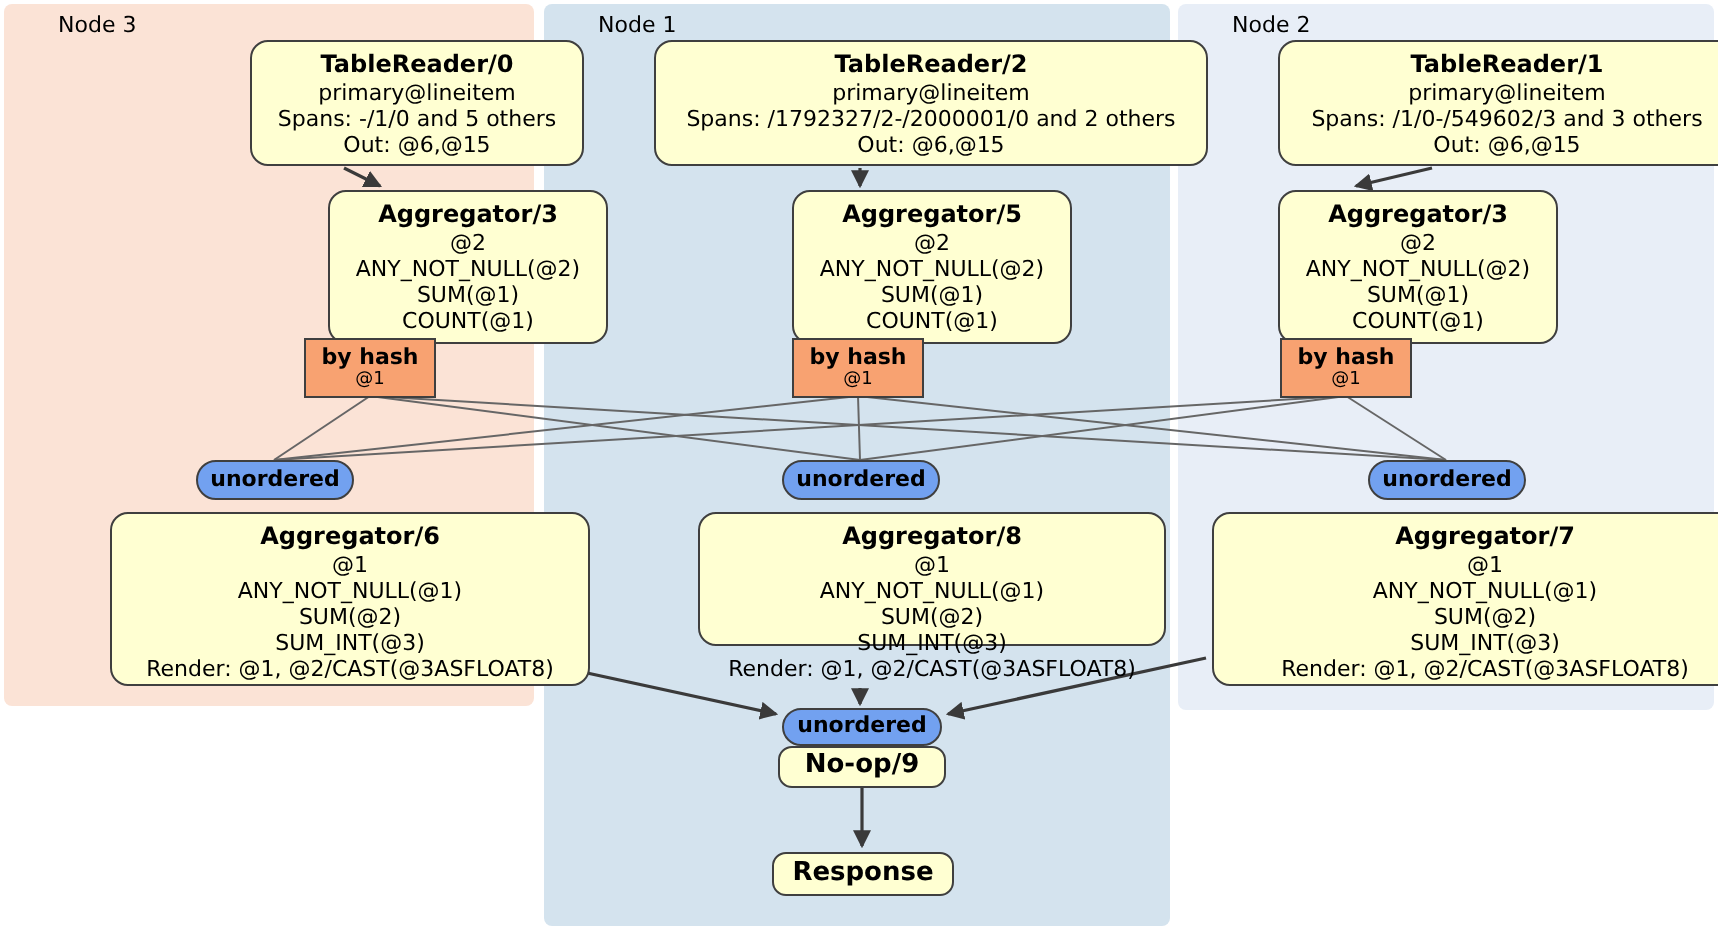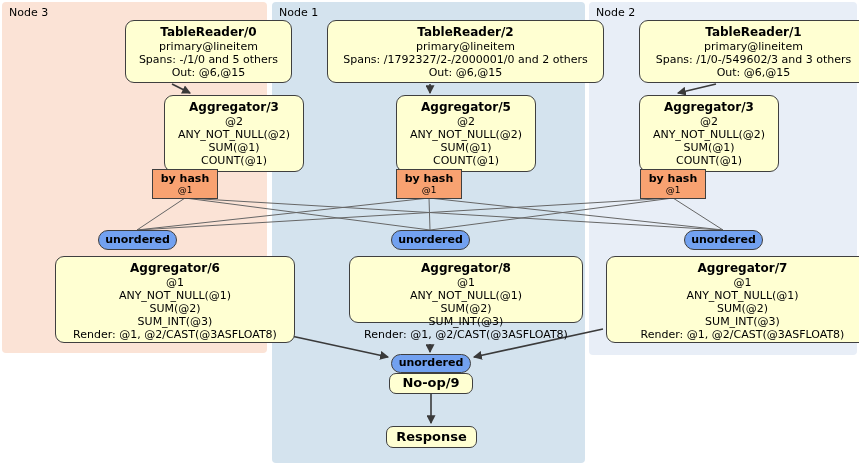--- a/index.html
+++ b/index.html
@@ -1,21 +1,21 @@
 <!DOCTYPE html>
 <html style="--node3-bg: #fbe3d6; --node1-bg: #d4e3ee; --node2-bg: #e8eef7; --box-fill: #ffffd2; --router-fill: #f8a271; --sync-fill: #72a1f0; --border: #3f3f3f; --edge: #666666; --arrow: #3a3a3a;"><head>
 <meta charset="utf-8">
 <style>
   * { margin:0; padding:0; box-sizing:border-box; }
   html,body { background:#ffffff; }
   body { font-family:"DejaVu Sans","Liberation Sans",sans-serif; color:#000; }
   .canvas { position:relative; width:859px; height:470px; background:#fff; overflow:hidden; }
 
   .region { position:absolute; border-radius:4px; z-index:0; }
-  .region-label { font-size:11px; line-height:12px; padding:5px 0 0 7px; color:#000; white-space:nowrap; }
+  .region-label { font-size:11px; line-height:12px; padding:5px 0 0 7px; color:#000; white-space:nowrap;margin-left:20px; }
 
   .edges { position:absolute; left:0; top:0; z-index:1; }
 
   .pbox {
     position:absolute; z-index:2;
     background:var(--box-fill,#ffffd2);
     border:1.4px solid var(--border,#3f3f3f);
     border-radius:9px; text-align:center; padding-top:3px;margin-left:36px;
   }
   .pbox .t { font-size:12px; font-weight:bold; line-height:16px; white-space:nowrap; }

